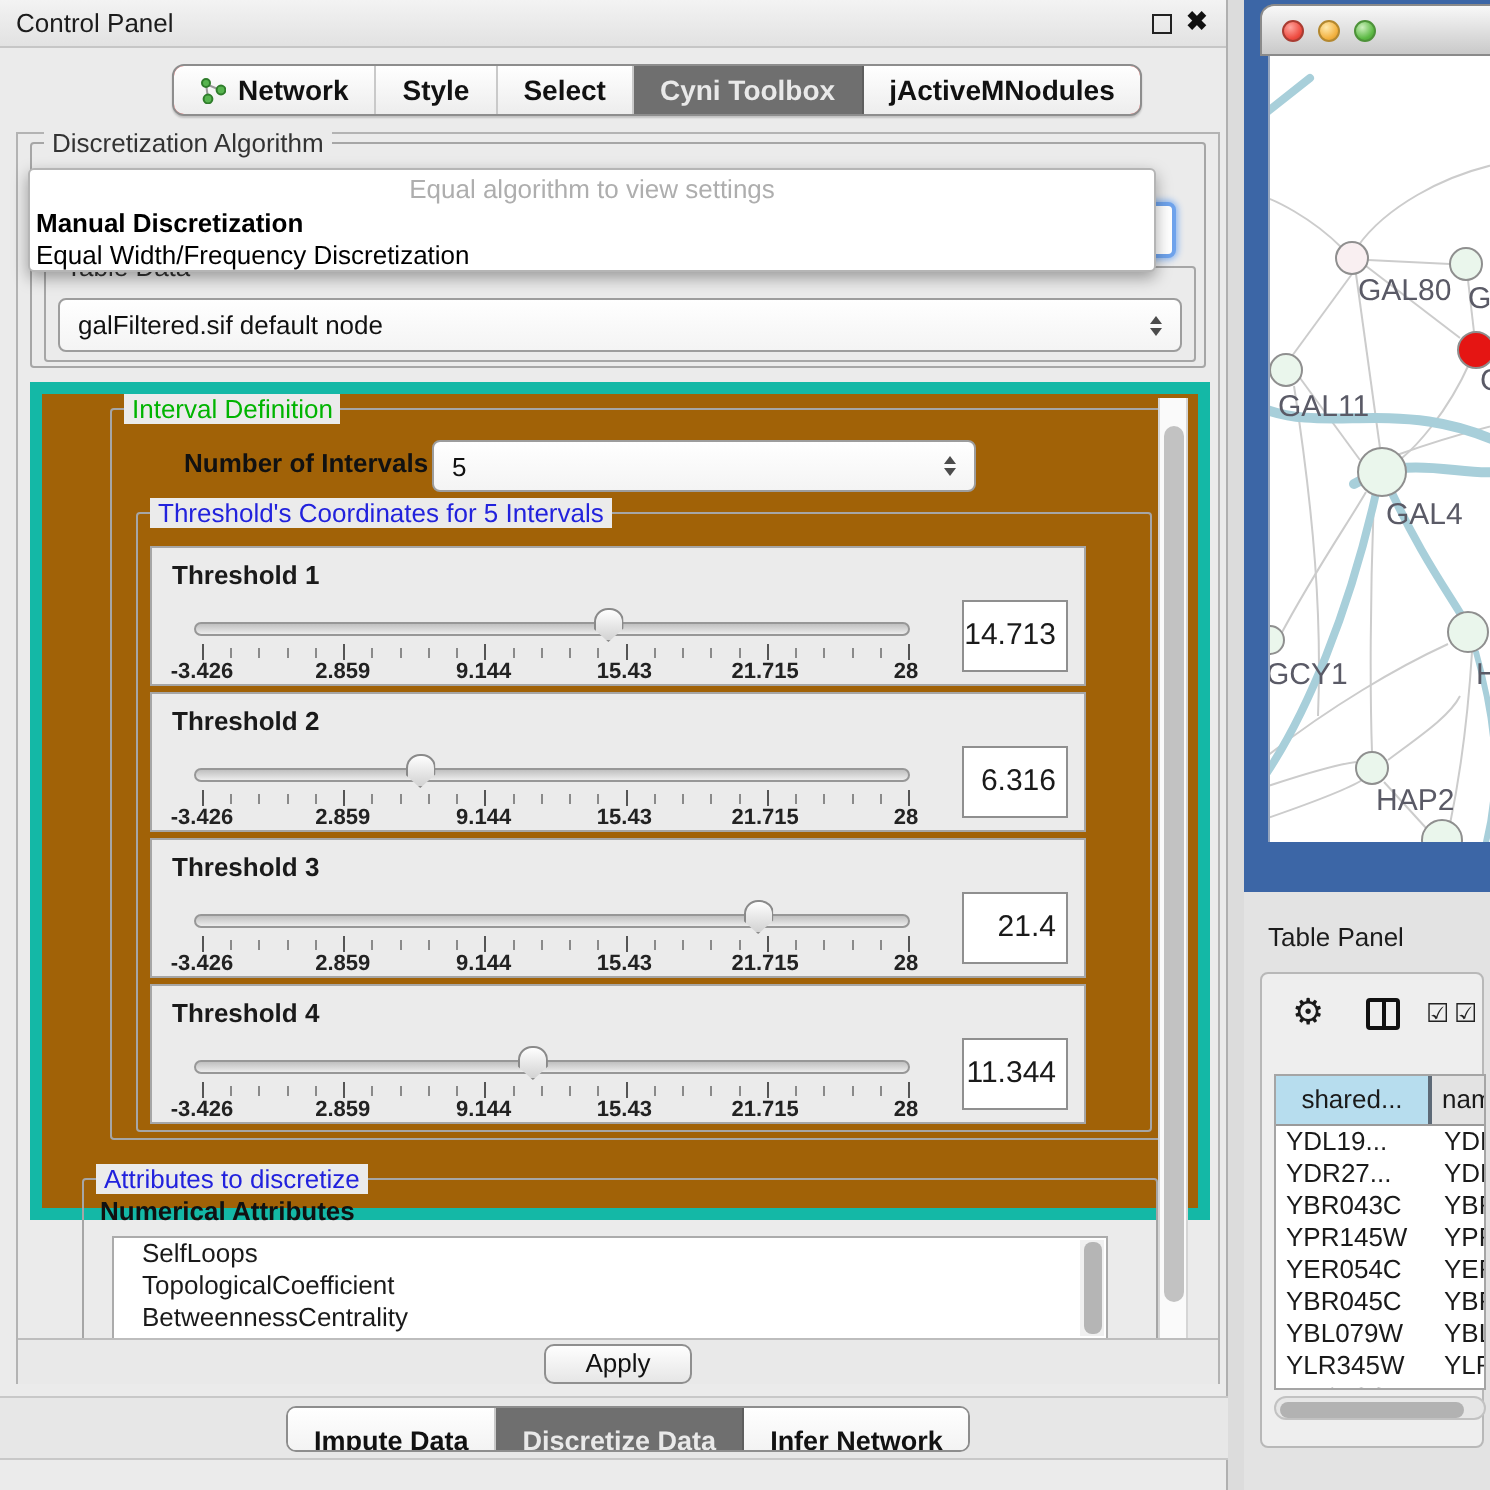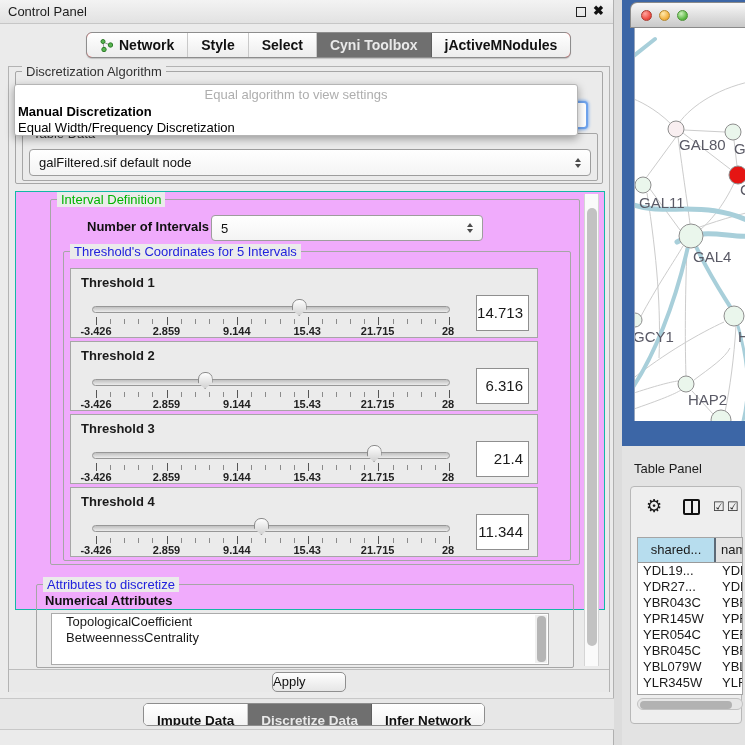--- a/index.html
+++ b/index.html
@@ -35,21 +35,21 @@
   .stepper .down { width:0; height:0; border-left:3.5px solid transparent; border-right:3.5px solid transparent; border-top:4.5px solid #4c4c4c; }
   .combo-focused { position:absolute; background:#fff; border:2px solid #6fa3ec; border-radius:4px; box-shadow:0 0 3px 1px #8cb6f0; }
 
   
   .algo-popup { position:absolute; left:14px; top:84px; width:564px; height:52px; background:#ffffff; border:1px solid #b5b5b5; border-radius:3px; box-shadow:0 3px 8px rgba(0,0,0,.35); z-index:60; }
   .algo-hint { position:absolute; top:2px; left:0; width:100%; text-align:center; color:#aeaeae; font-size:13px; }
   .algo-opt1 { position:absolute; top:19px; left:3px; font-weight:bold; font-size:13px; color:#000; }
   .algo-opt2 { position:absolute; top:35px; left:3px; font-size:13px; color:#000; }
 
   
-  .scroll-panel { position:absolute; left:6px; top:124px; width:590px; height:419px; border:1px solid #14b8a6; background:#f0abfc; }
+  .scroll-panel { position:absolute; left:6px; top:124px; width:590px; height:419px; border:6px solid #14b8a6; background:#a16207; }
   .vscroll { position:absolute; right:5px; top:2px; width:15px; height:472px; background:#fafafa; border-left:1px solid #d5d5d5; border-right:1px solid #d5d5d5; }
   .vscroll .thumb { position:absolute; left:2px; top:14px; width:10px; height:438px; background:#c2c2c2; border-radius:5px; }
   .list-vscroll { position:absolute; right:1px; top:1px; width:12px; height:48px; background:#f0f0f0; }
   .list-vscroll .thumb { position:absolute; left:1.5px; top:1px; width:9px; height:46px; background:#b5b5b5; border-radius:4px; }
 
   .bold-label { position:absolute; font-weight:bold; font-size:13px; color:#111; white-space:nowrap; }
 
   
   .threshold-box { position:absolute; left:6px; width:468px; height:70px; border:1px solid #a6a6a6; background:#ebebeb; }
   .t-label { position:absolute; left:10px; top:6px; font-weight:bold; font-size:13px; }
@@ -62,21 +62,21 @@
   .t-axis { position:absolute; left:0; top:56px; width:100%; height:12px; }
   .t-axis span { position:absolute; transform:translateX(-50%); font-size:11px; font-weight:bold; color:#222; }
   .t-value { position:absolute; right:8px; top:26px; width:53px; height:36px; background:#fff; border:1px solid #8f8f8f; font-size:15px; text-align:right; padding:8px 5px 0 0; }
 
   
   .attr-list { position:absolute; left:14px; top:28px; width:498px; height:52px; background:#fff; border:1px solid #ababab; overflow:hidden; }
   .attr-item { padding-left:14px; font-size:13px; line-height:16px; white-space:nowrap; }
 
   
   .apply-row { position:absolute; left:0; top:602px; width:100%; height:23px; border-top:1px solid #bdbdbd; background:#e9e9e9; }
-  .apply-btn { position:absolute; left:50%; transform:translateX(-50%); top:2px; width:74px; height:20px; background:linear-gradient(#fefefe,#e6e6e6); border:1px solid #8f8f8f; border-radius:5px; font-size:13px; line-height:17px; color:#111; }
+  .apply-btn { position:absolute; left:50%; transform:translateX(-50%); top:2px; width:74px; height:20px; background:linear-gradient(#fefefe,#e6e6e6); border:1px solid #8f8f8f; border-radius:5px; font-size:13px; text-align:center; line-height:17px; color:#111; }
 
   
   .bottom-bar { position:absolute; left:0; top:698px; width:614px; height:32px; border-top:1px solid #c8c8c8; border-bottom:1px solid #c8c8c8; background:#e7e7e7; }
   .bottom-tabs { position:absolute; left:143px; top:4px; height:23px; display:flex; border:1px solid #8d8d8d; border-radius:5px; overflow:hidden; background:#fdfdfd; }
   .bottom-tabs .tab { font-size:13.5px; padding:16px 13px; }
 
   
   .network-window { position:absolute; left:622px; top:0; width:123px; height:446px; background:#3c66a6; }
   .nw-titlebar { position:absolute; left:8px; top:2px; width:115px; height:26px; background:linear-gradient(#f8f8f8,#c9c9c9); border:1px solid #8a8a8a; border-right:none; border-top-left-radius:7px; }
   .traffic { position:absolute; top:7px; width:11px; height:11px; border-radius:50%; }
@@ -244,20 +244,21 @@
   </div>
 </div>
         </div>
       </div>
 
       <div class="group" style="left:20px; top:392px; width:538px; height:84px;padding-left:44px;">
         <span class="group-title blue">Attributes to discretize</span>
         <span class="bold-label" style="left:8px; top:8px;">Numerical Attributes</span>
         <div class="attr-list">
           <div id="attr-items">
+              <div class="attr-item">SelfLoops</div>
               <div class="attr-item">TopologicalCoefficient</div>
               <div class="attr-item">BetweennessCentrality</div>
             </div>
           <div class="list-vscroll">
               <div class="thumb"></div>
             </div>
         </div>
       </div>
 
       <div class="vscroll">

